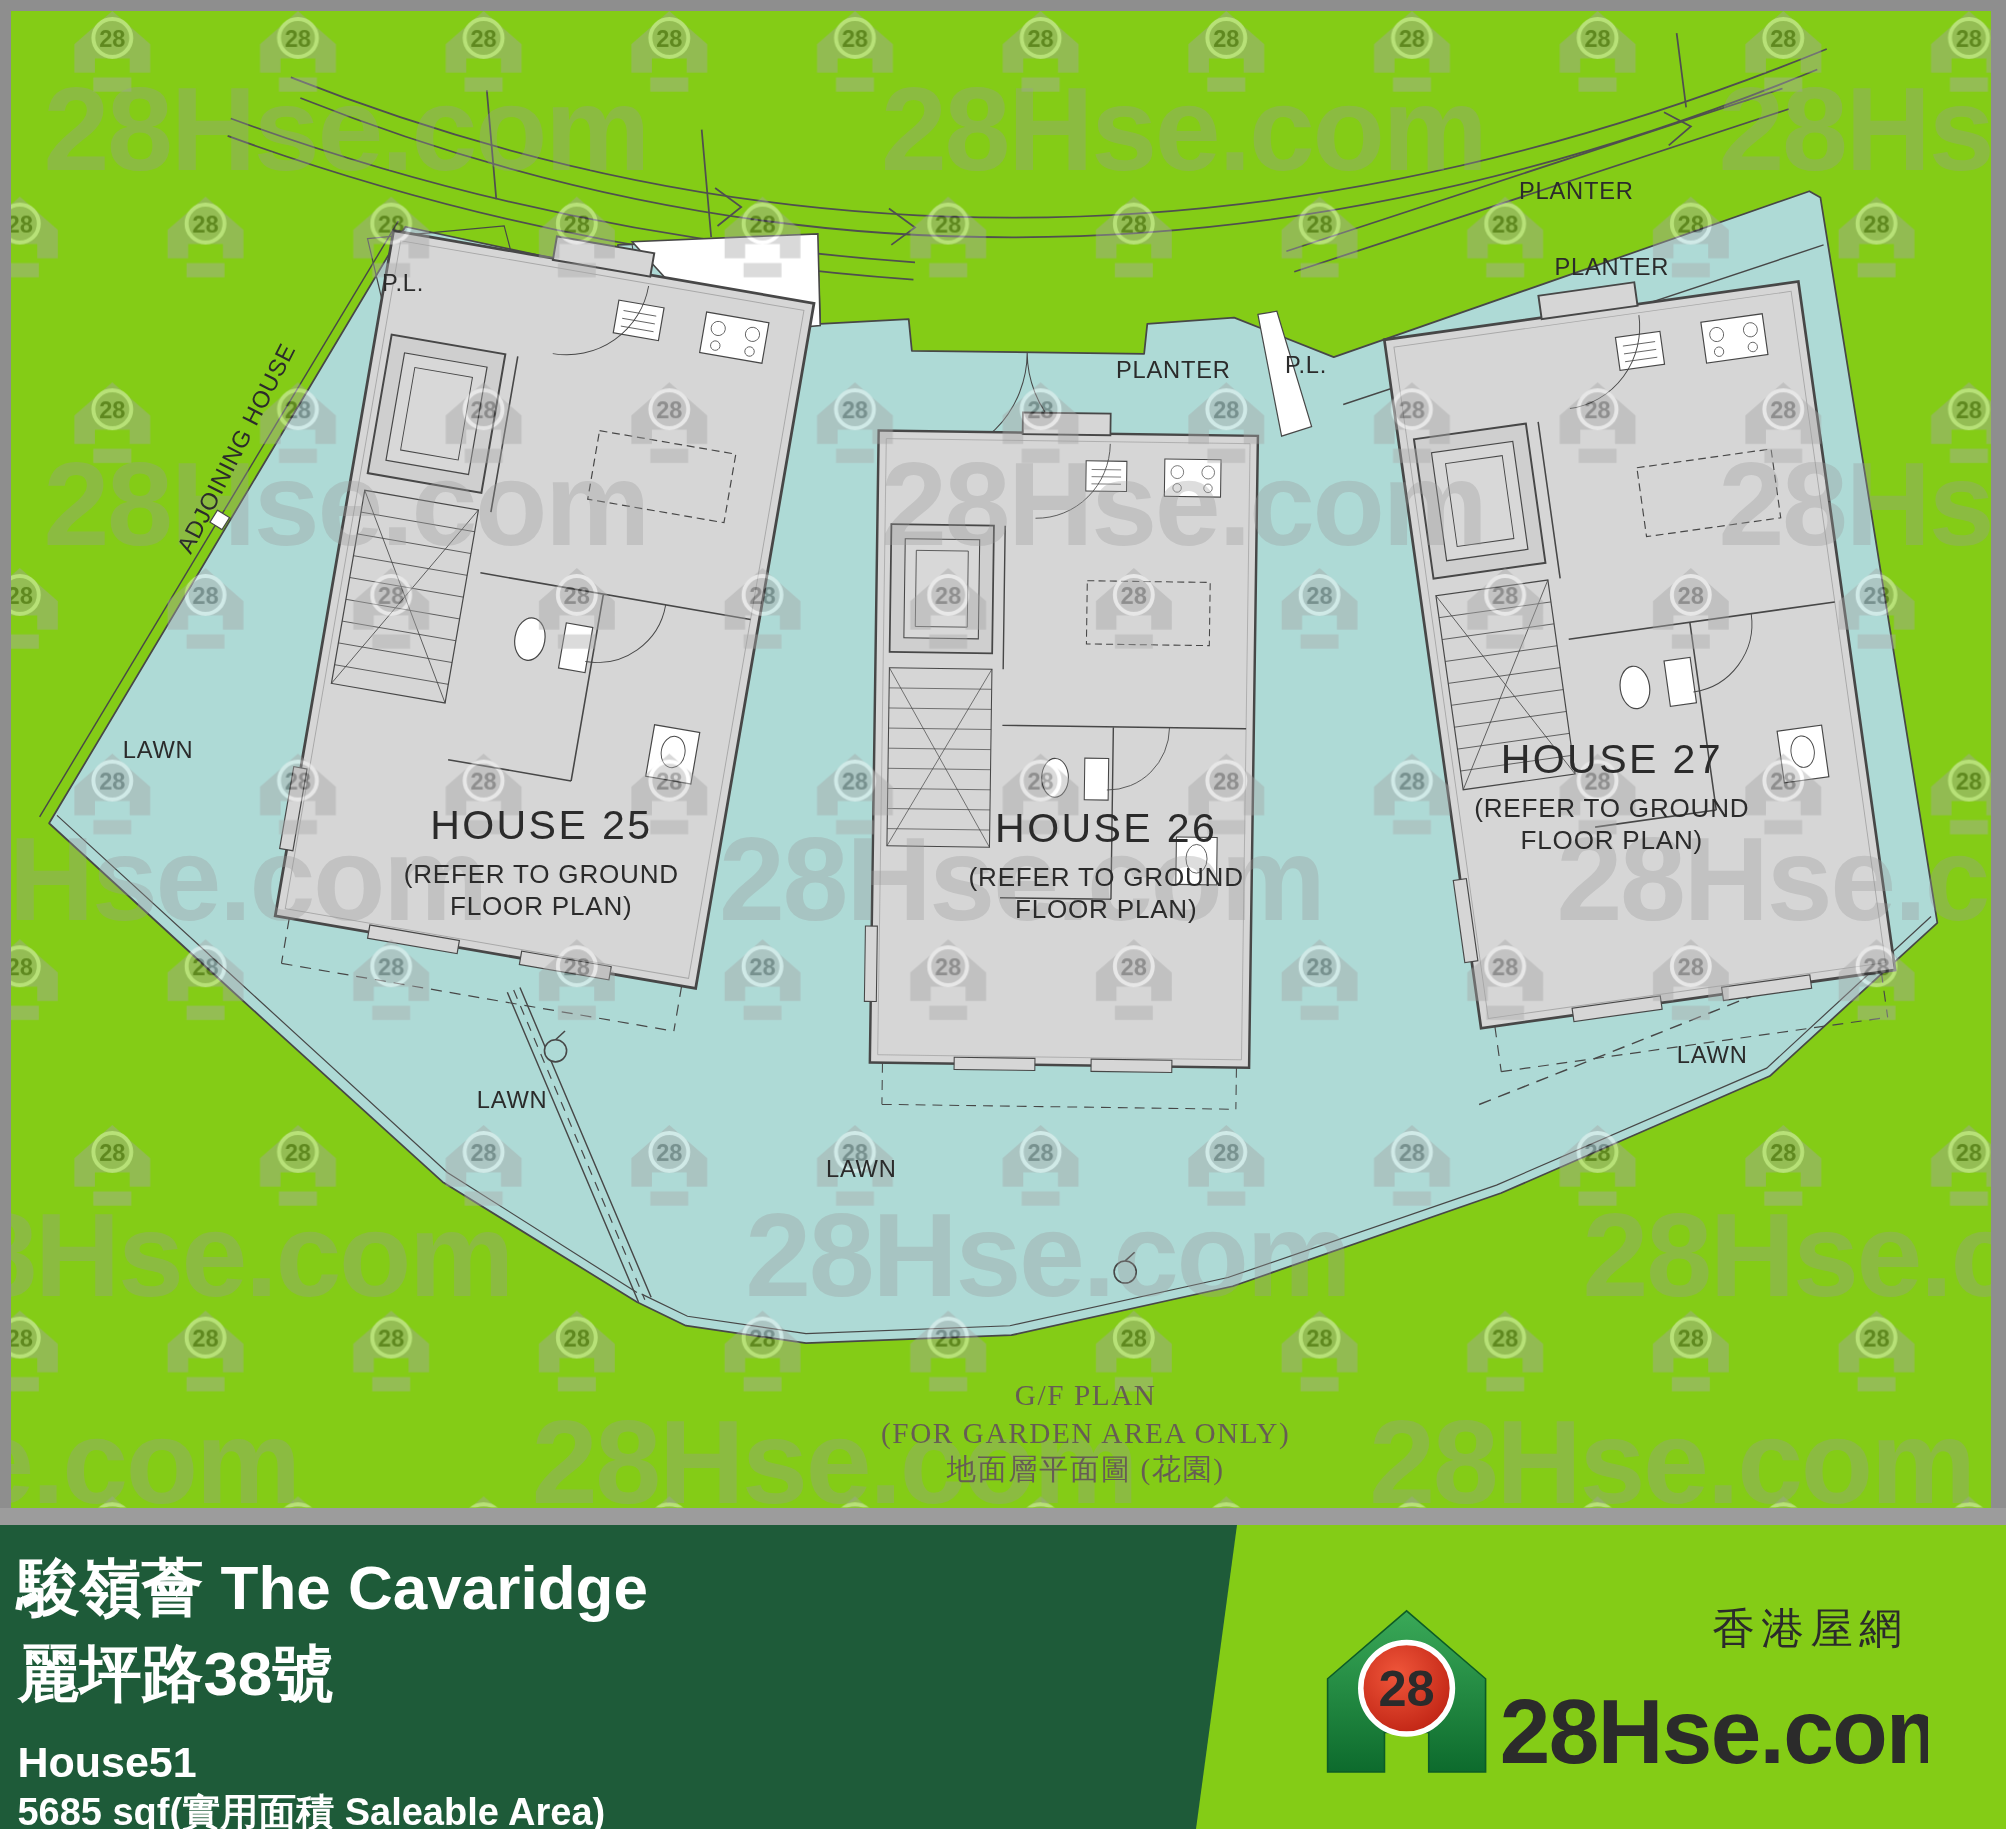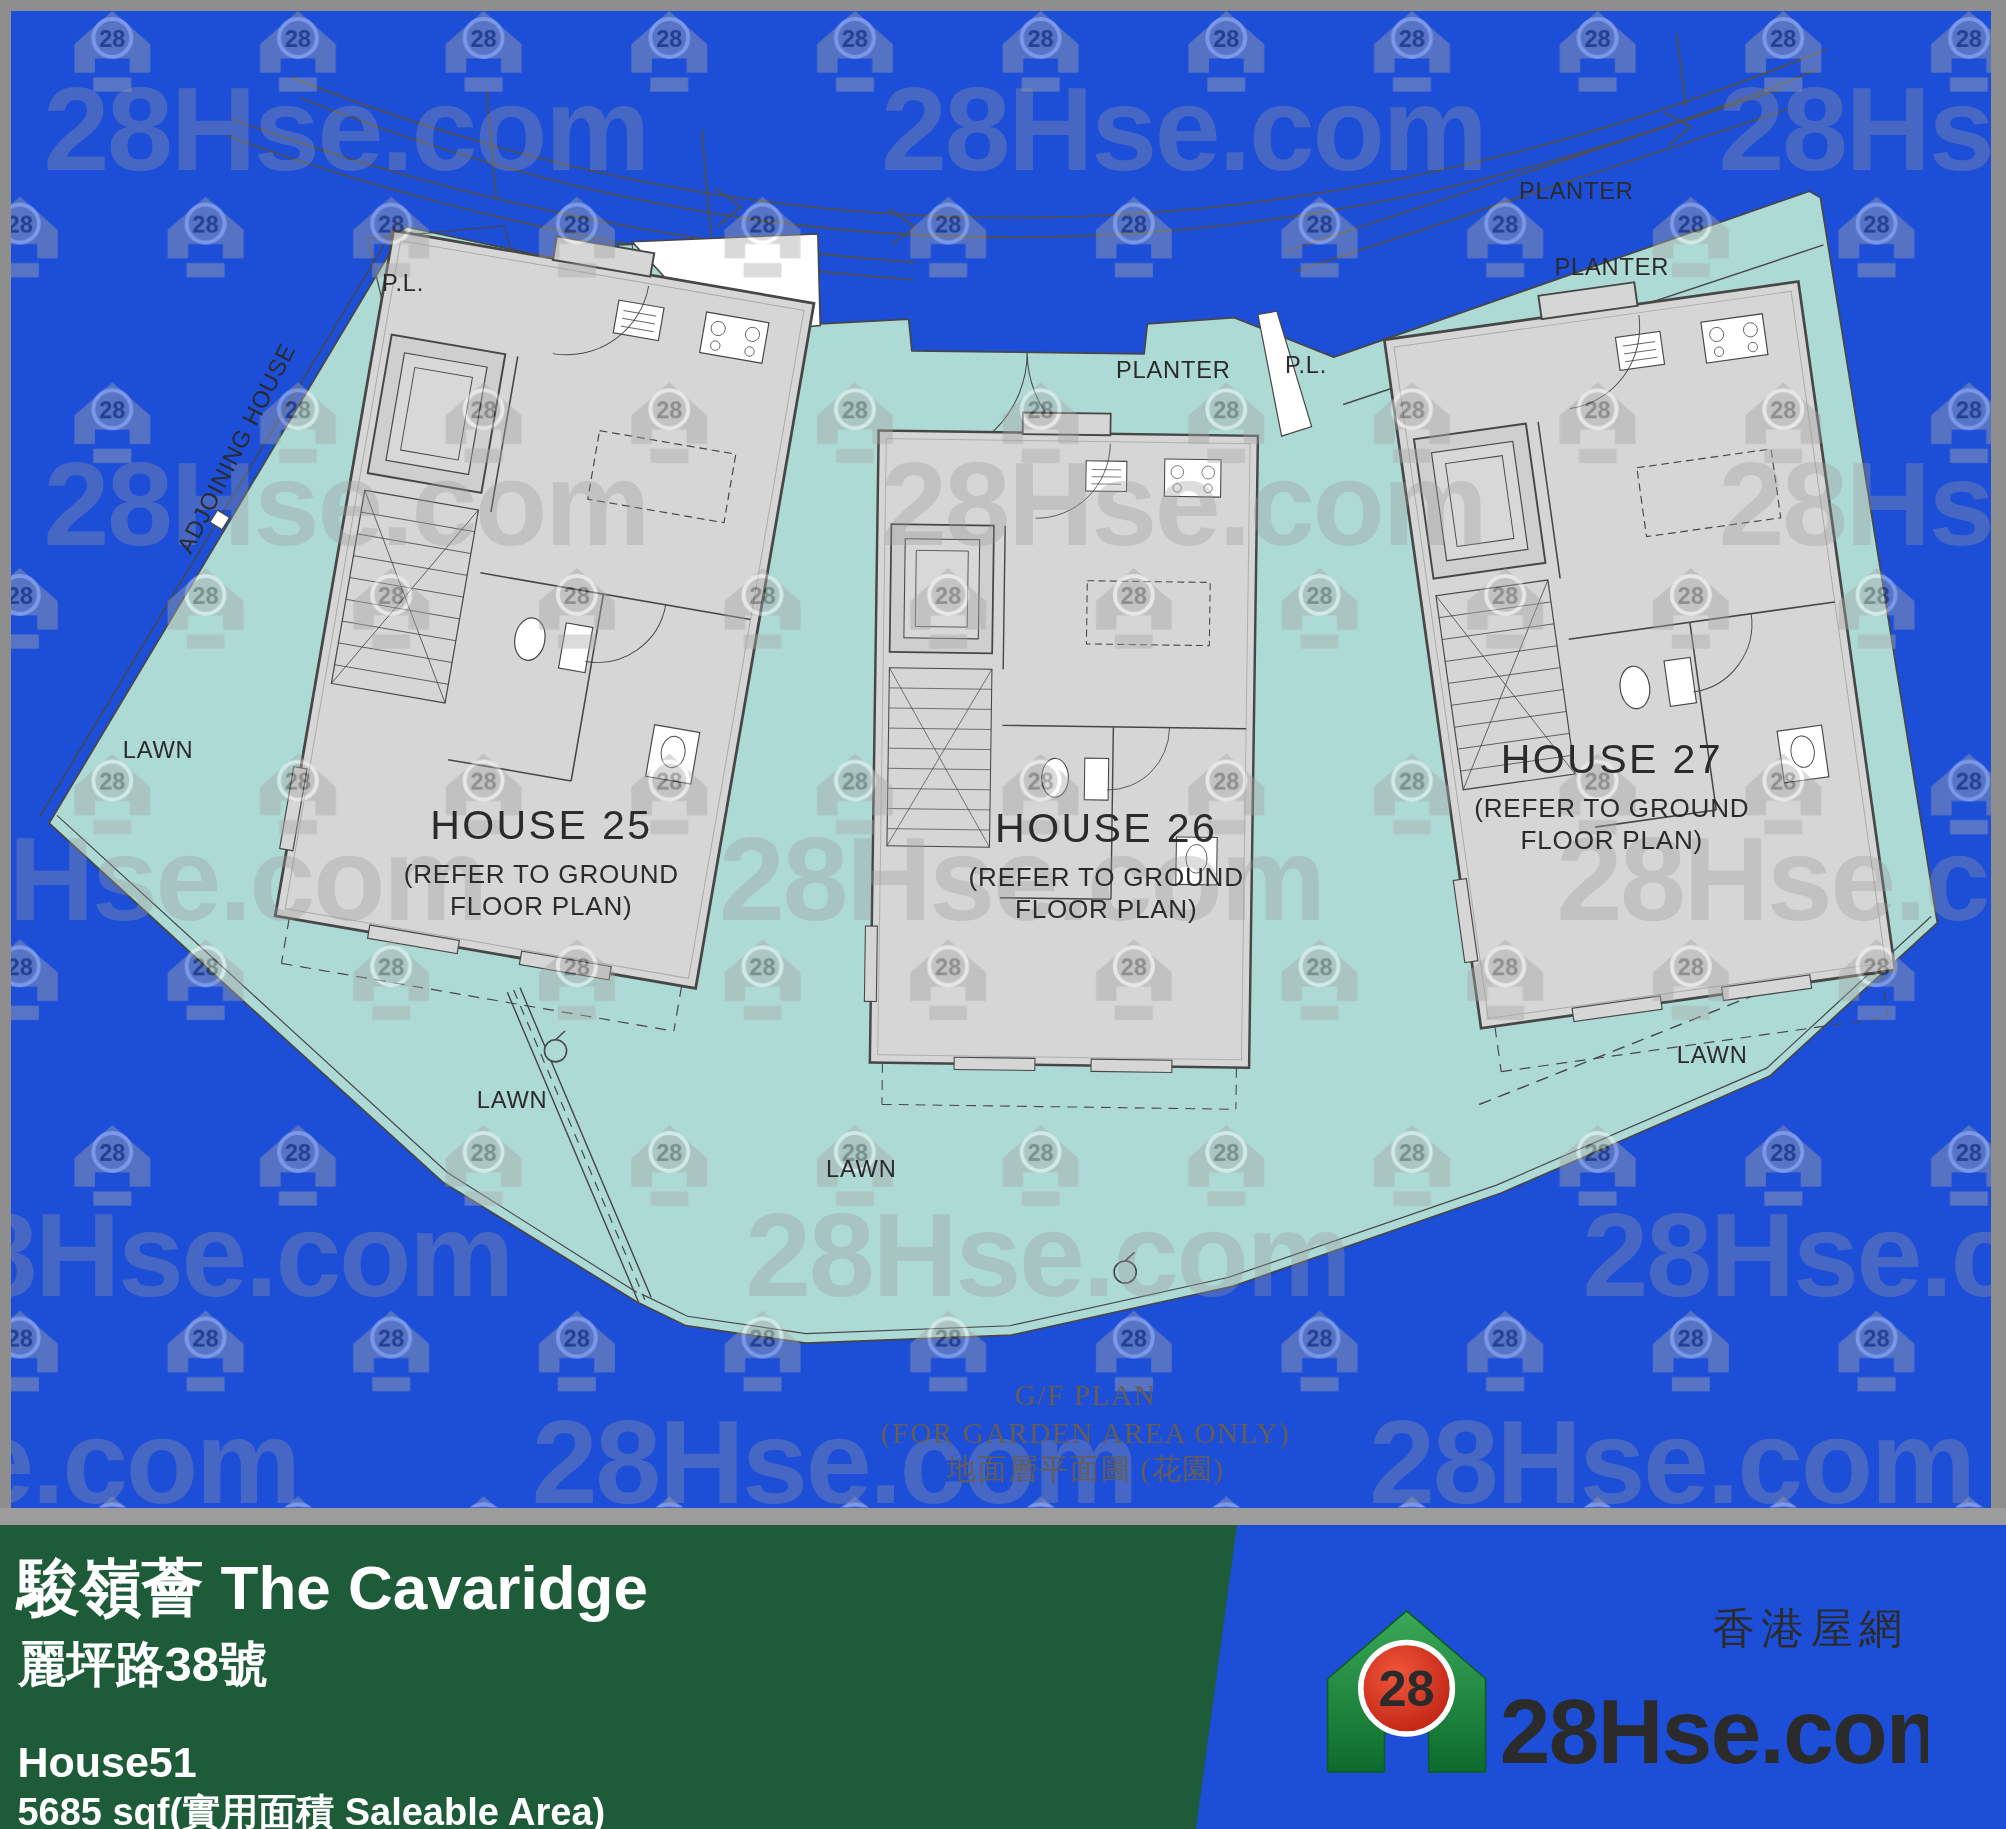--- a/index.html
+++ b/index.html
@@ -1,28 +1,28 @@
 <!DOCTYPE html>
 <html style="font-size:12.6px"><head>
 <meta charset="utf-8">
 <style>
   html,body{margin:0;padding:0;background:#ffffff;}
-  .page{position:relative;width:2007px;height:1829px;overflow:hidden;background:#1d4ed8;
+  .page{position:relative;width:2007px;height:1829px;overflow:hidden;background:#84cc16;
         font-family:"Liberation Sans",sans-serif;text-decoration:underline;}
   svg text{font-family:"Liberation Sans",sans-serif;fill:#2b2b2b;}
   .lbl{font-size:30px;letter-spacing:1px;}
   .house-name{font-size:52px;letter-spacing:3px;}
   .house-note{font-size:33px;letter-spacing:1px;}
   .cap{font-family:"Liberation Serif",serif;font-size:37px;fill:#665d54;letter-spacing:2px;}
   .wm-big{font-weight:bold;font-size:150px;fill:#9a9a9a;opacity:.33;letter-spacing:-3px;}
   .banner{position:absolute;left:0;top:1525px;width:2007px;height:356px;background:#1e5b39;
           clip-path:polygon(0 0,1237px 0,1189px 100%,0 100%);color:#fff;padding-left:11px;}
   .banner div{position:absolute;left:17.4px;white-space:nowrap;font-weight:bold;}
   .bn-title{top:20.5px;font-size:62px;}
-  .bn-addr{top:107px;font-size:49px;}
+  .bn-addr{top:107px;font-size:62px;}
   .bn-unit{top:177px;font-size:43px;margin-top:36px;}
   .bn-area{top:235px;font-size:38px;margin-top:27px;}
   .sep{position:absolute;left:0;top:1508px;width:2007px;height:17.4px;background:#9c9c9c;}
   .frame-top{position:absolute;left:0;top:0;width:2007px;height:11px;background:#8e8e8e;}
   .frame-left{position:absolute;left:0;top:0;width:11px;height:1525px;background:#8e8e8e;}
   .frame-right{position:absolute;right:0;top:0;width:16px;height:1525px;background:#8e8e8e;}
   .brand{position:absolute;left:1296px;top:1580px;width:632px;height:237px;}
 </style>
 </head>
 <body>

